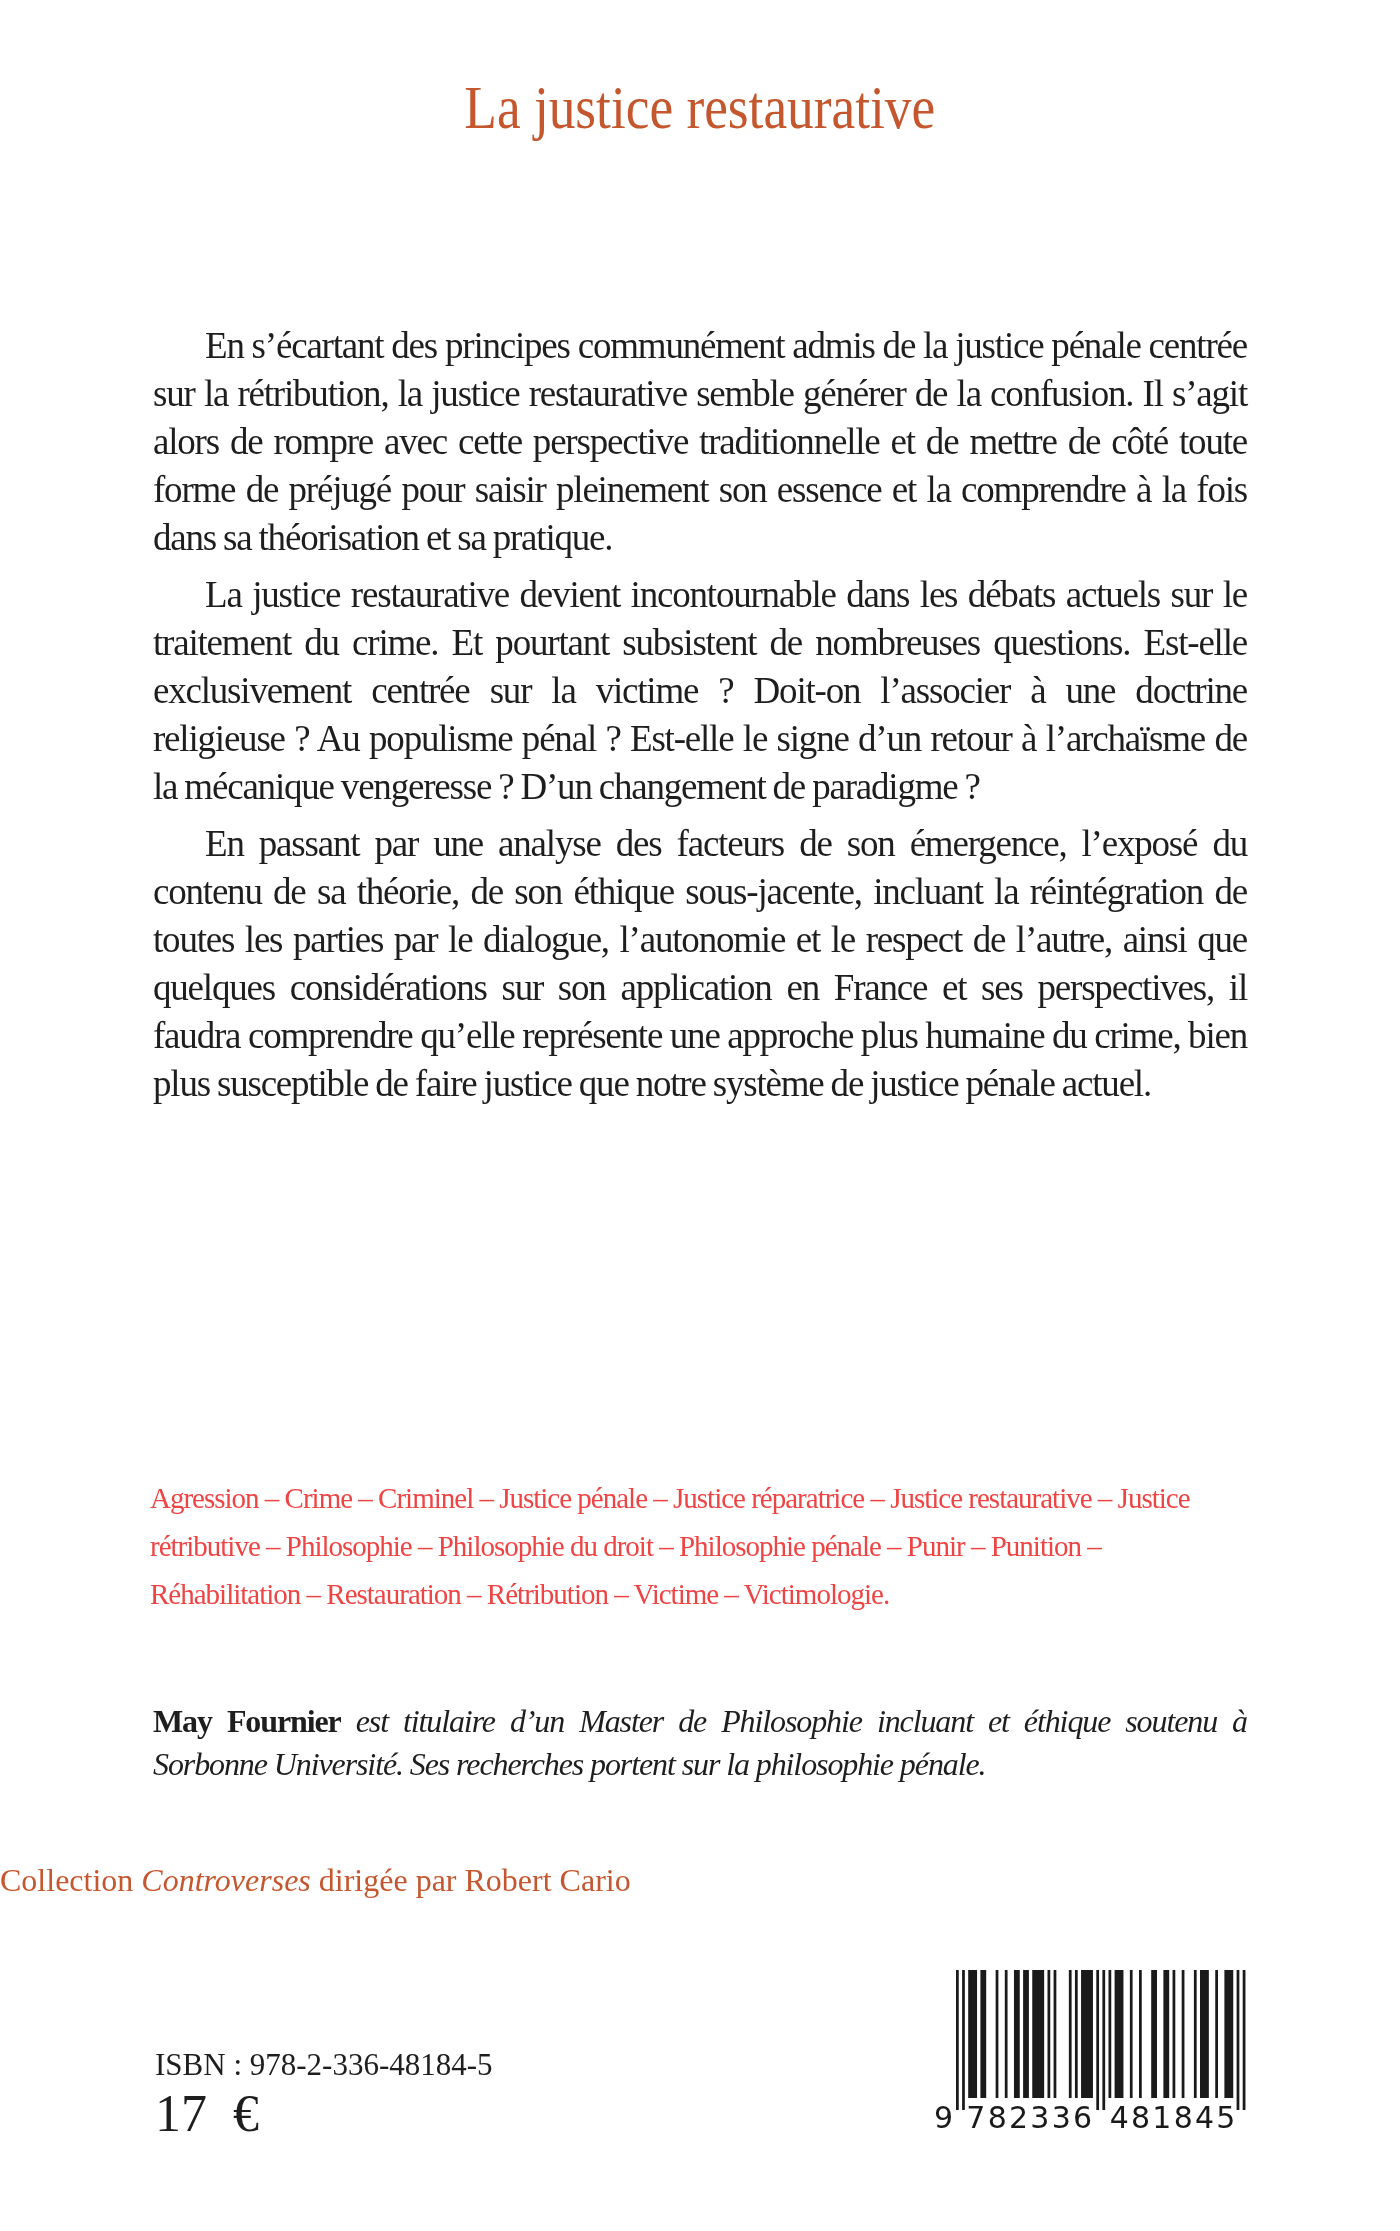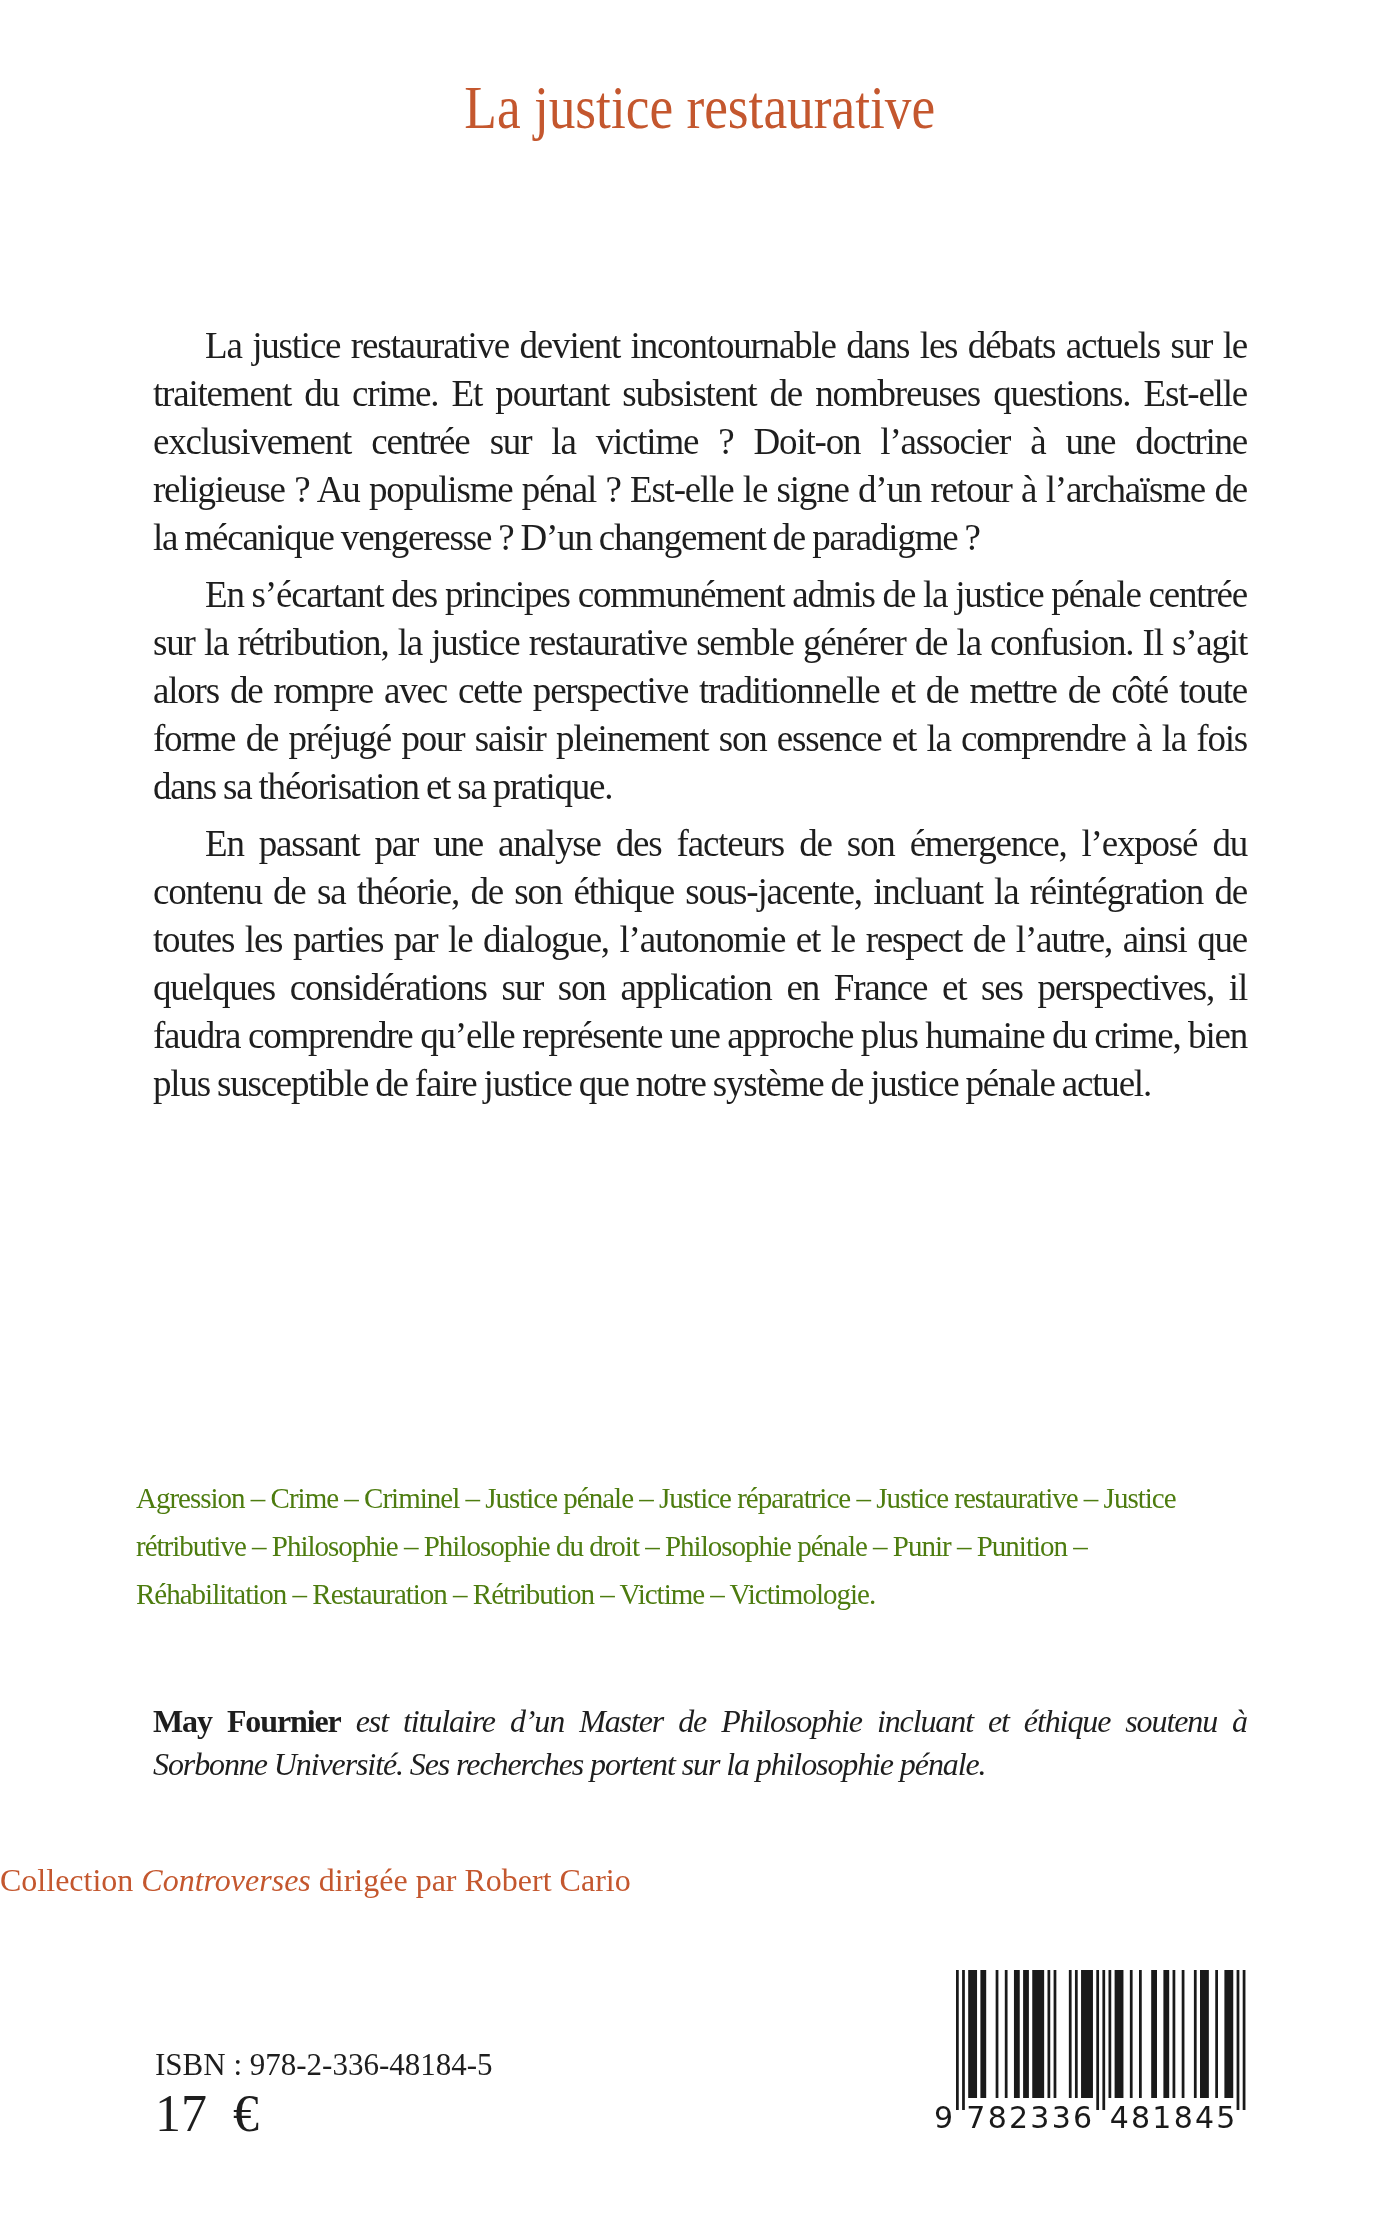--- a/index.html
+++ b/index.html
@@ -64,27 +64,27 @@
       text-align: justify;
       text-indent: 52px;
       letter-spacing: -1.2px;
       word-spacing: -1px;
       hyphens: none;
     }
 
     
     .keywords {
       position: absolute;
-      left: 136px;
+      left: 150px;
       top: 1474px;
       width: 1094px;
       font-size: 29px;
       line-height: 48px;
       letter-spacing: -1px;
-      color: #4d7c0f;
+      color: #ef4444;
       text-align: left;
       margin: 0;
     }
 
     
     .bio {
       position: absolute;
       left: 153px;
       top: 1700px;
       width: 1094px;
@@ -148,22 +148,22 @@
 </head>
 <body>
 
 <div class="page">
 
   <h1 class="title accent">
     <span class="condensed">La justice restaurative</span>
   </h1>
 
   <div class="blurb">
+    <p>En s’écartant des principes communément admis de la justice pénale centrée sur la rétribution, la justice restaurative semble générer de la confusion. Il s’agit alors de rompre avec cette perspective traditionnelle et de mettre de côté toute forme de préjugé pour saisir pleinement son essence et la comprendre à la fois dans sa théorisation et sa pratique.</p>
     <p>La justice restaurative devient incontournable dans les débats actuels sur le traitement du crime. Et pourtant subsistent de nombreuses questions. Est-elle exclusivement centrée sur la victime ? Doit-on l’associer à une doctrine religieuse ? Au populisme pénal ? Est-elle le signe d’un retour à l’archaïsme de la mécanique vengeresse ? D’un changement de paradigme ?</p>
-    <p>En s’écartant des principes communément admis de la justice pénale centrée sur la rétribution, la justice restaurative semble générer de la confusion. Il s’agit alors de rompre avec cette perspective traditionnelle et de mettre de côté toute forme de préjugé pour saisir pleinement son essence et la comprendre à la fois dans sa théorisation et sa pratique.</p>
     <p>En passant par une analyse des facteurs de son émergence, l’exposé du contenu de sa théorie, de son éthique sous-jacente, incluant la réintégration de toutes les parties par le dialogue, l’autonomie et le respect de l’autre, ainsi que quelques considérations sur son application en France et ses perspectives, il faudra comprendre qu’elle représente une approche plus humaine du crime, bien plus susceptible de faire justice que notre système de justice pénale actuel.</p>
   </div>
 
   <p class="keywords">Agression – Crime – Criminel – Justice pénale – Justice réparatrice – Justice restaurative – Justice rétributive – Philosophie – Philosophie du droit – Philosophie pénale – Punir – Punition – Réhabilitation – Restauration – Rétribution – Victime – Victimologie.</p>
 
   <p class="bio"><span class="author-name">May Fournier</span><span class="bio-text"> est titulaire d’un Master de Philosophie incluant et éthique soutenu à Sorbonne Université. Ses recherches portent sur la philosophie pénale.</span></p>
 
   <p class="collection accent"><span>Collection </span><span class="series-name">Controverses</span><span> dirigée par Robert Cario</span></p>
 
   <div class="isbn">ISBN : 978-2-336-48184-5</div>

